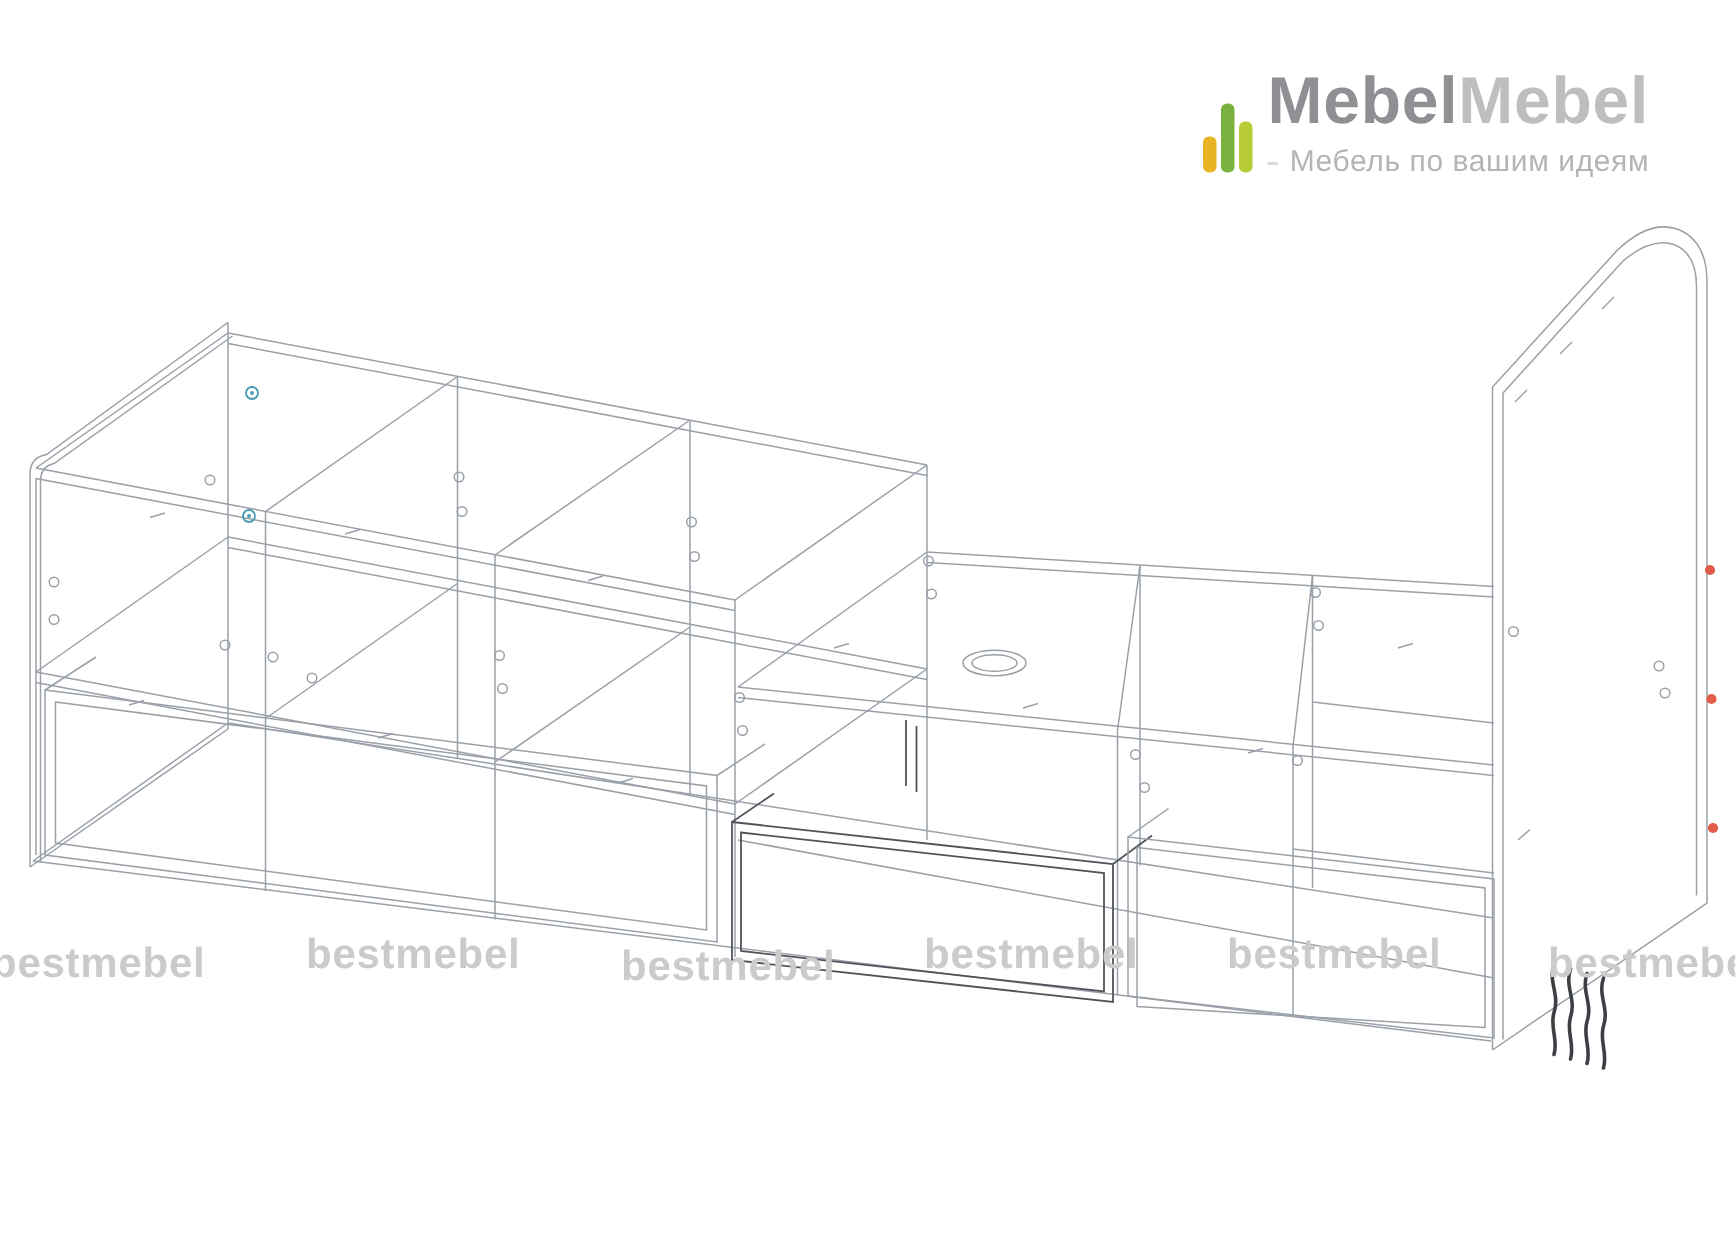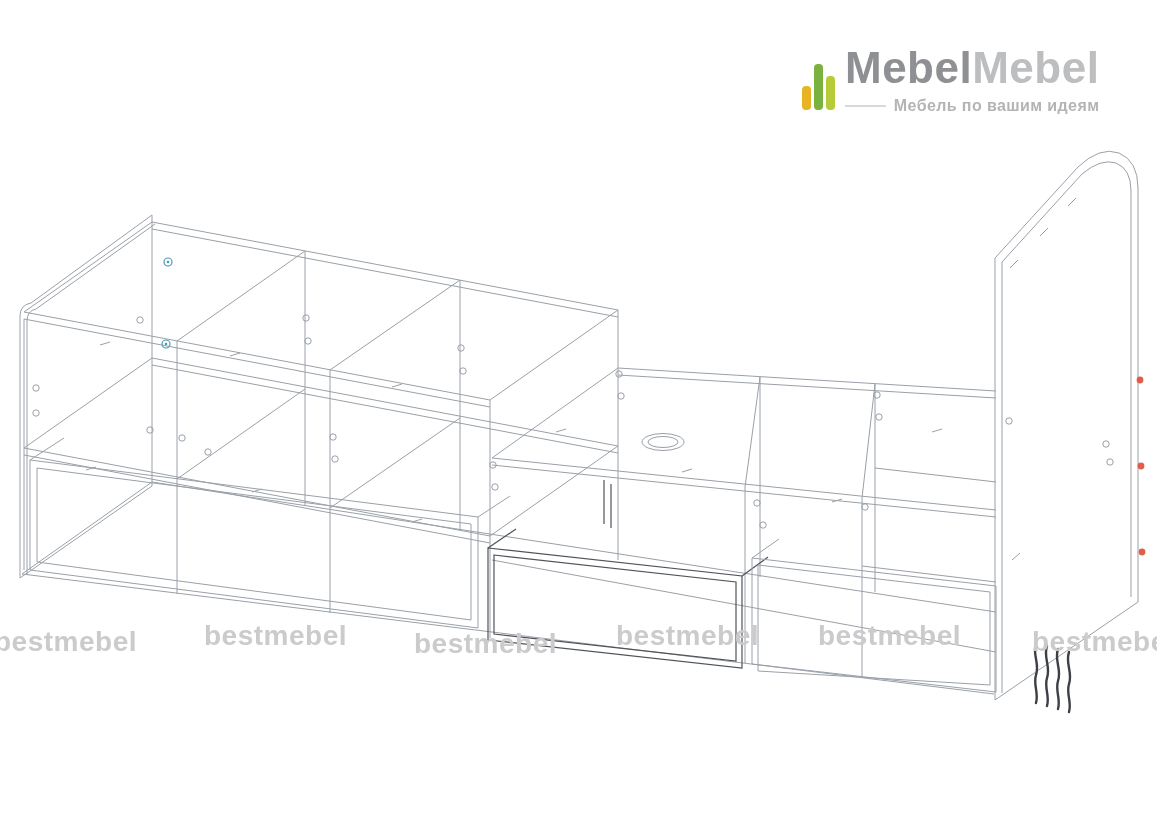--- a/index.html
+++ b/index.html
@@ -35,21 +35,21 @@
   .bar { display: inline-block; width: 9px; border-radius: 4px; }
   .b1 { height: 24px; background: var(--logo-bar-yellow); }
   .b2 { height: 46px; background: var(--logo-bar-green); }
   .b3 { height: 34px; background: var(--logo-bar-lime); }
   .logo-text-block { display: flex; flex-direction: column; }
   .logo-name { font-size: 44px; font-weight: bold; letter-spacing: 0.5px; line-height: 1; white-space: nowrap; }
   .nm1 { color: var(--logo-text-primary); }
   .nm2 { color: var(--logo-text-secondary); }
   .tagline-row { display: flex; align-items: center; gap: 8px; margin-top: 7px; }
   .tag-rule { flex: 1; height: 2px; background: #d8d9db; }
-  .tagline { font-size: 16px; color: var(--tagline-text); letter-spacing: 0.4px; white-space: nowrap; font-weight: bold; }
+  .tagline { font-size: 20px; color: var(--tagline-text); letter-spacing: 0.4px; white-space: nowrap; }
 
   
   svg.drawing { position: absolute; top: 0; left: 0; z-index: 1; }
   .w  { stroke: var(--wire-line); fill: none; stroke-width: 1; }
   .wd { stroke: var(--wire-dark); fill: none; stroke-width: 1.2; }
   .hinge { stroke: #3c3f44; fill: none; stroke-width: 2.4; stroke-linecap: round; }
   .mk-red  { fill: var(--marker-red); stroke: none; }
   .mk-blue { stroke: var(--marker-blue); fill: none; stroke-width: 1.2; }
   .mk-blue-dot { fill: var(--marker-blue); stroke: none; }
 

